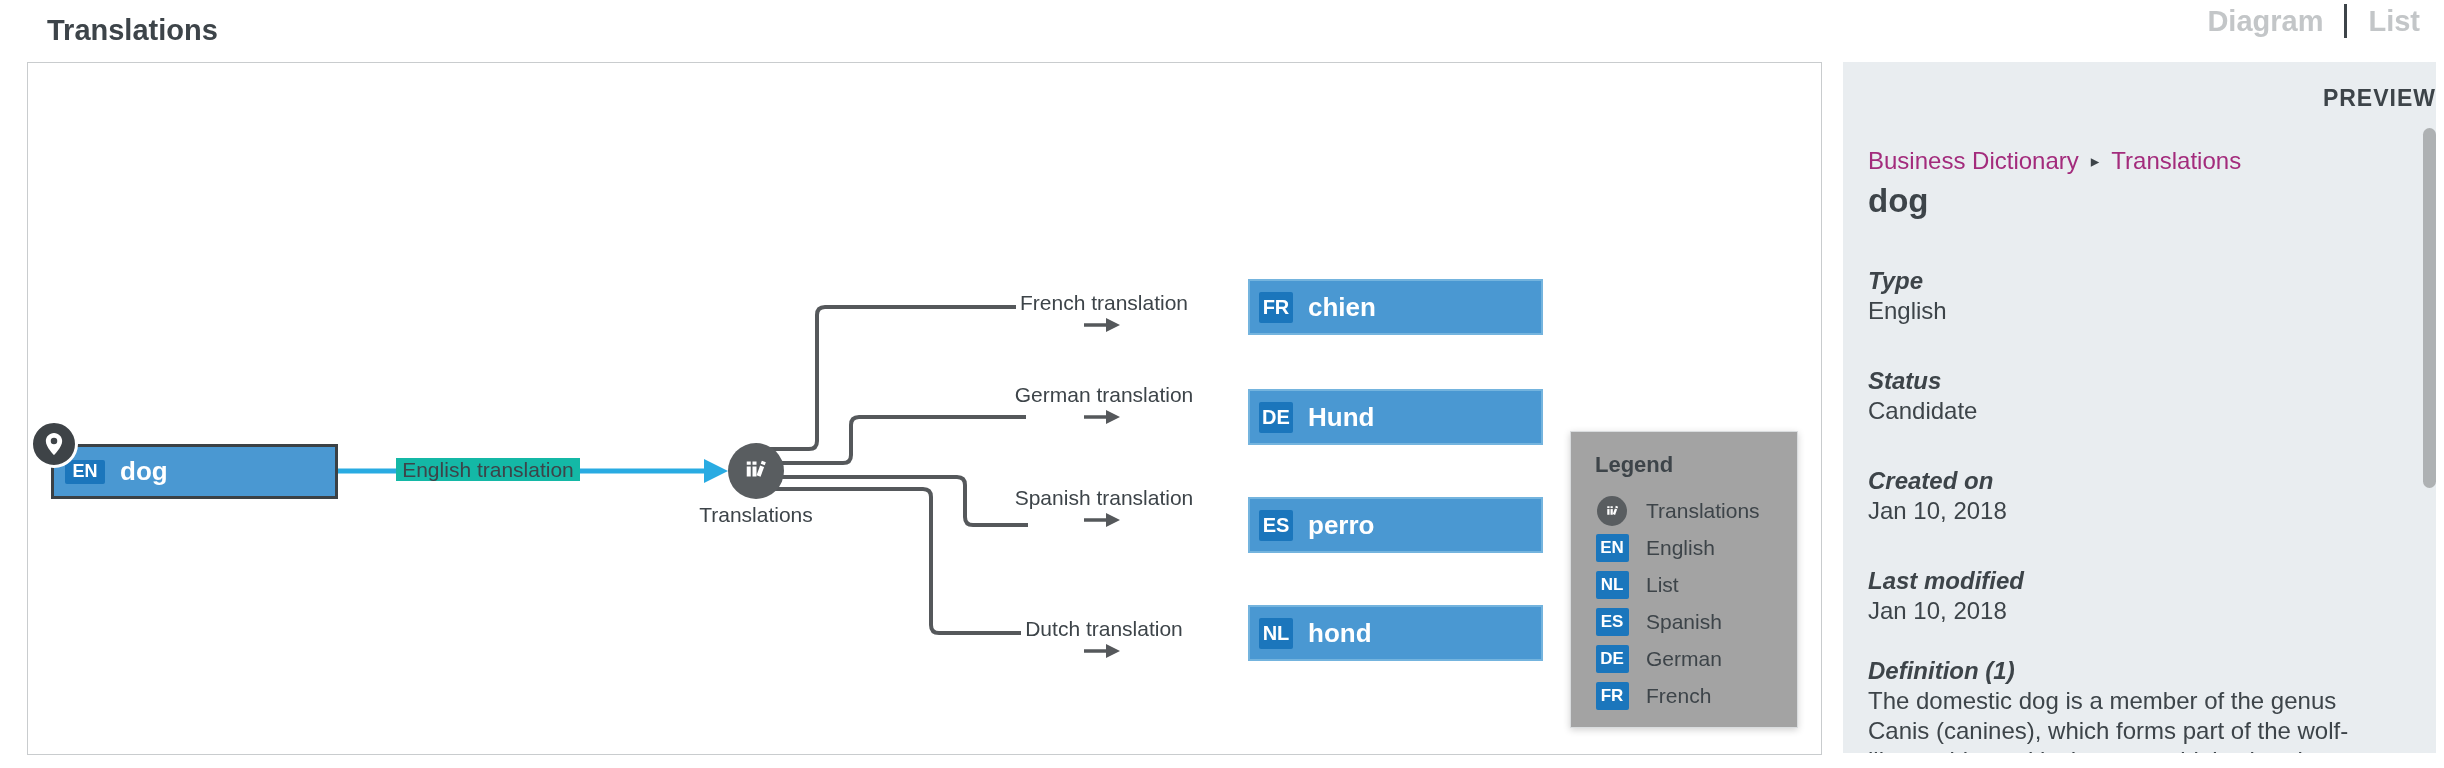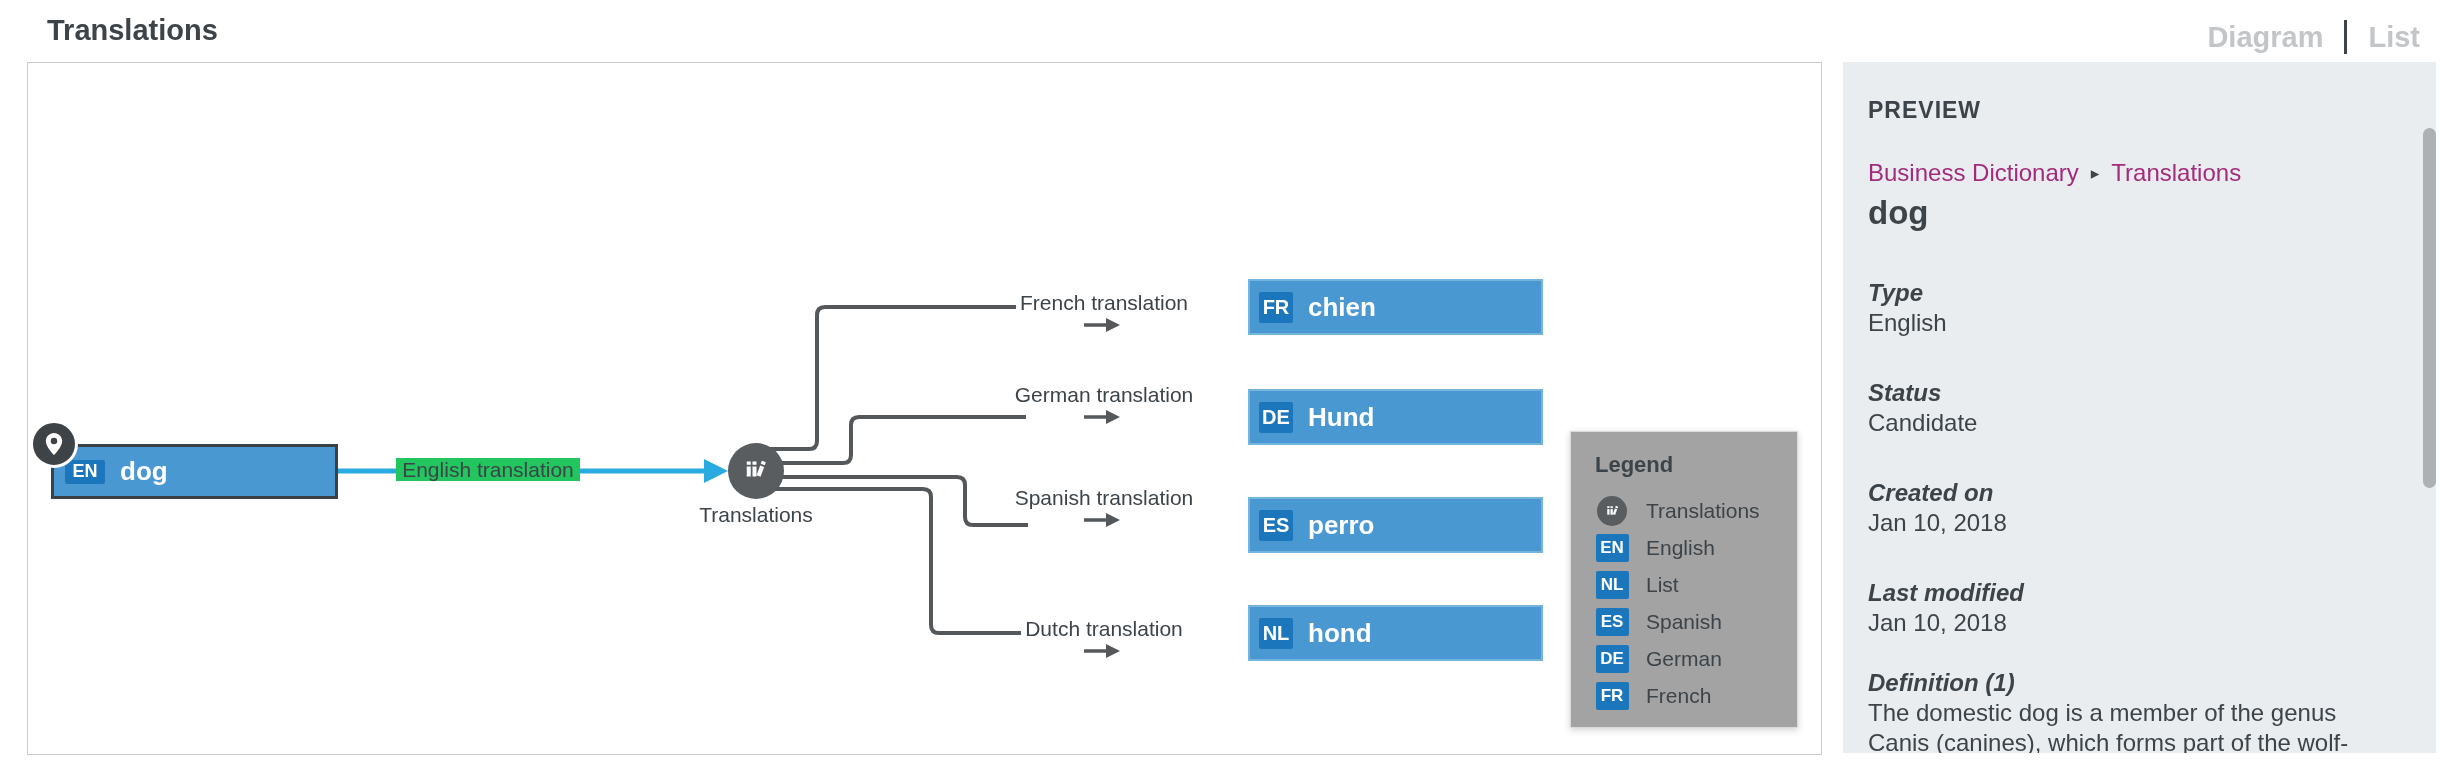--- a/index.html
+++ b/index.html
@@ -10,21 +10,21 @@
     overflow: hidden;
   }
   .app { position: relative; width: 2444px; height: 768px; background: #fff; }
 
   
   .page-title {
     position: absolute; left: 47px; top: 14px;
     font-size: 29px; font-weight: bold; color: #3d4449;
   }
   .view-tabs {
-    position: absolute; right: 24px; top: 20px;
+    position: absolute; right: 24px; top: 4px;
     display: flex; align-items: center; gap: 21px;
   }
   .view-tab {
     font-size: 29px; font-weight: bold; color: #c3c6c8;
     cursor: pointer; background: none; border: none;
     font-family: "Liberation Sans", sans-serif;
   }
   .view-tab-sep { width: 3px; height: 34px; background: #3d4449; }
 
   
@@ -71,21 +71,21 @@
   }
   .hub-label {
     position: absolute; left: 648px; top: 440px; width: 160px;
     text-align: center; font-size: 21px; color: #3d4449;
   }
 
   .edge-label-english {
     position: absolute; left: 350px; top: 395px; width: 220px;
     text-align: center; font-size: 21px; color: #3d4449;
   }
-  .edge-label-english span { background: #22c55e; padding: 0 6px; }
+  .edge-label-english span { background: #14b8a6; padding: 0 6px; }
 
   .edge-row {
     position: absolute; left: 930px; width: 290px; height: 56px;
     display: flex; align-items: center; justify-content: flex-end; flex-direction: column;
   }
   .edge-row .lbl { font-size: 21px; color: #3d4449; background: #fff; padding: 0 2px 0 4px; }
   .edge-row svg { flex: none; margin: 0 5px 0 2px; }
 
   
   .legend {
@@ -107,22 +107,22 @@
     display: flex; align-items: center; justify-content: center;
   }
   .legend-label { font-size: 21px; color: #3d4449; margin-left: 17px; }
 
   
   .sidebar {
     position: absolute; left: 1843px; top: 62px; width: 593px; height: 691px;
     background: #e9edf0; padding: 0 0 0 25px; overflow: hidden;
   }
   .preview-title {
-    margin-top: 35px; font-size: 23px; font-weight: bold;
-    letter-spacing: 1px; color: #3d4449; height: 28px;
+    margin-top: 23px; font-size: 23px; font-weight: bold;
+    letter-spacing: 1px; color: #3d4449; height: 28px; text-align: right;
   }
   .breadcrumb { margin-top: 33px; font-size: 24px; height: 30px; display: flex; align-items: center; }
   .breadcrumb a { color: #a32b7c; text-decoration: none; cursor: pointer; }
   .breadcrumb .bc-sep { color: #3d4449; font-size: 17px; margin: 0 12px; }
   .term-heading { margin-top: 6px; font-size: 33px; font-weight: bold; color: #3d4449; height: 44px; }
   .field-group { margin-top: 40px; }
   .field-group.def { margin-top: 30px; }
   .field-label { font-size: 24px; font-weight: bold; color: #3d4449; line-height: 30px; font-style: italic; }
   .field-value { font-size: 24px; color: #3d4449; line-height: 30px; max-width: 505px; }
   .scroll-thumb {

